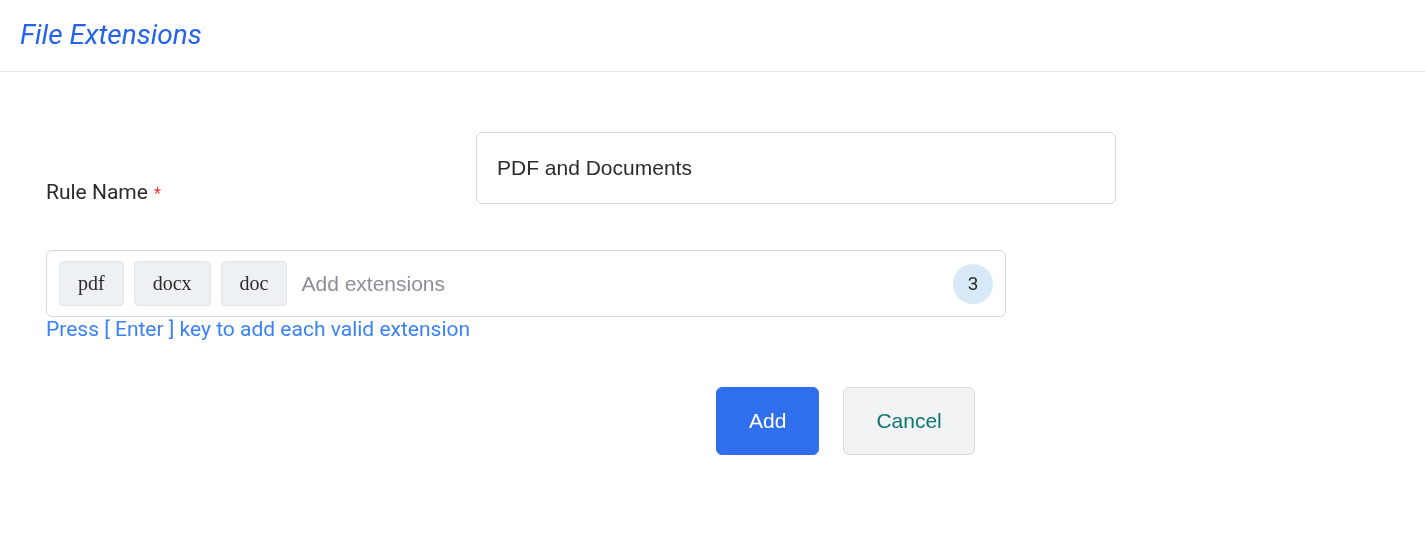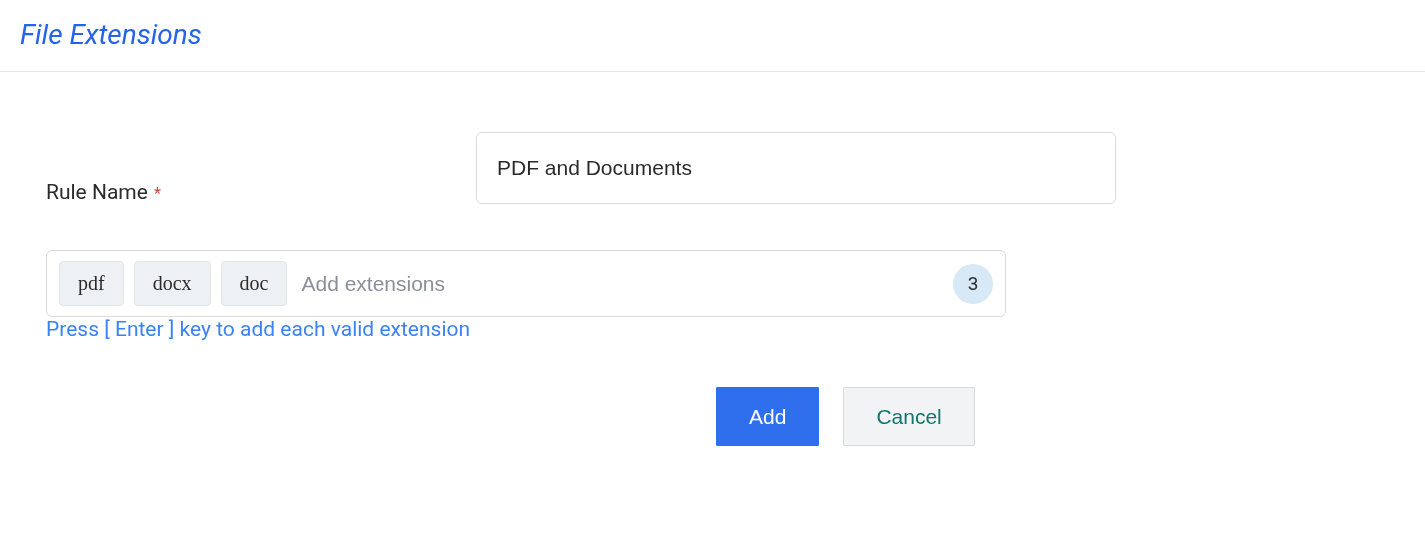--- a/index.html
+++ b/index.html
@@ -109,24 +109,24 @@
       color: #3b82f6;
     }
     .button-row {
       display: flex;
       gap: 24px;
       justify-content: flex-start;
       margin-left: 670px;
       margin-top: 30px;
     }
     .btn {
-      height: 59px;
+      height: 68px;
       padding: 0 32px;
       font-size: 21px;
-      border-radius: 1px;
+      border-radius: 6px;
       cursor: pointer;
       border: 1px solid transparent;
     }
     .btn-primary {
       background: #2f6fed;
       color: #fff;
       border-color: #2f6fed;
     }
     .btn-secondary {
       background: #f1f3f4;

